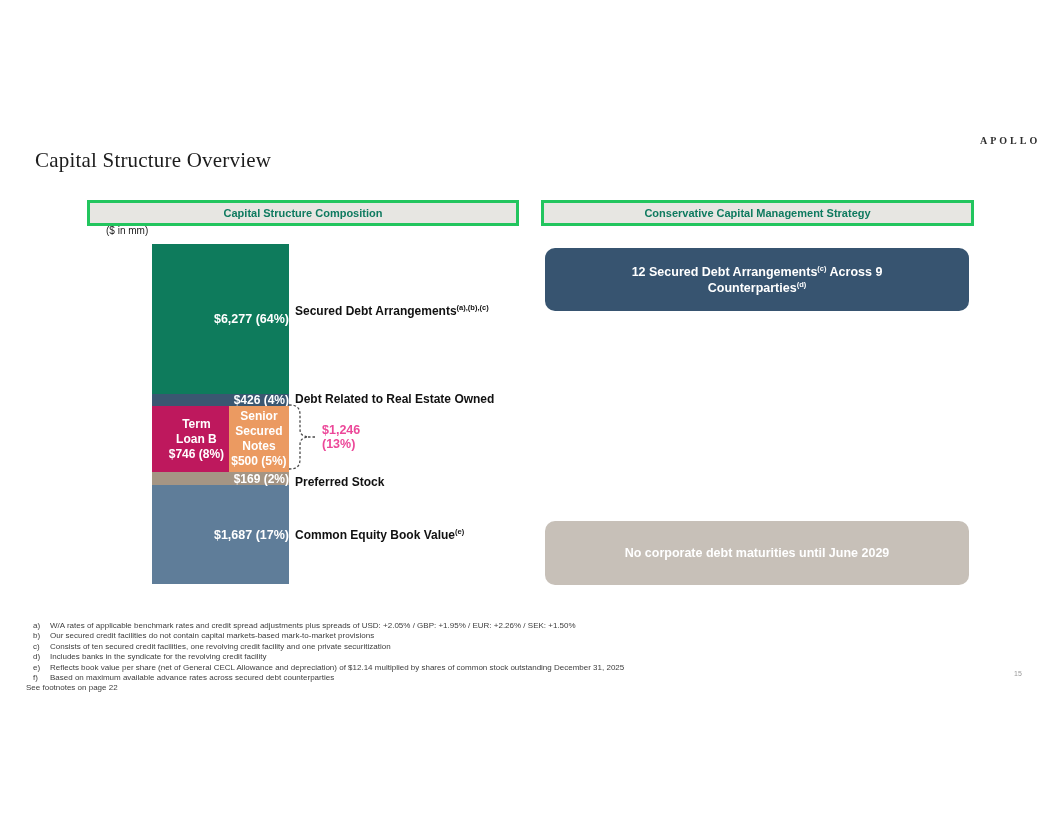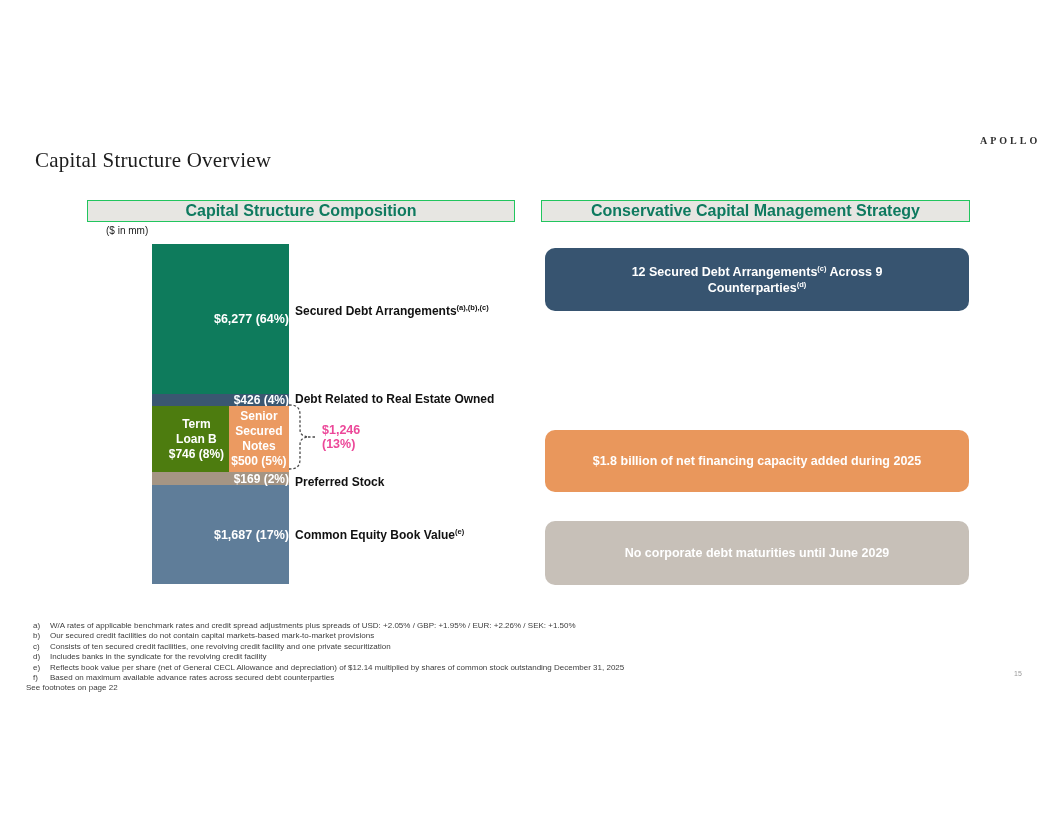--- a/index.html
+++ b/index.html
@@ -5,22 +5,22 @@
   html,body { margin:0; padding:0; background:#fff; }
   .slide { position:relative; width:1056px; height:816px; background:#ffffff;
            font-family:"Liberation Sans", sans-serif; overflow:hidden; }
 
   .title { position:absolute; left:35px; top:148px; font-family:"Liberation Serif", serif;
            font-size:21px; color:#1d1d1d; letter-spacing:0.2px; }
   .logo  { position:absolute; left:980px; top:135px; font-family:"Liberation Serif", serif;
            font-size:10px; font-weight:bold; letter-spacing:3px; color:#2e2e2e; }
 
   .panel-header { position:absolute; top:200px; height:20px; background:#E7E6E2;
-                  border:1px solid #22c55e; text-align:center; line-height:20px;
-                  font-size:16px; font-weight:bold; color:#0e7a5f; }
+                  border:3px solid #22c55e; text-align:center; line-height:20px;
+                  font-size:11px; font-weight:bold; color:#0e7a5f; }
   .hdr-left  { left:87px;  width:426px; }
   .hdr-right { left:541px; width:427px; }
 
   .units { position:absolute; left:106px; top:225px; font-size:10px; color:#1a1a1a; }
 
   .bar { position:absolute; left:152px; top:244px; width:137px; }
   .seg { width:100%; display:flex; align-items:center; justify-content:flex-end;
          color:#ffffff; font-weight:bold; font-size:12.5px; }
   .seg-row { display:flex; width:100%; }
   .seg-col { display:flex; flex-direction:column; align-items:center; justify-content:center;
@@ -66,21 +66,21 @@
   <div class="units">($ in mm)</div>
 
   <div class="bar">
     <div class="seg" style="height: 150px; background-color: rgb(14, 123, 92);">
       <span>$6,277 (64%)</span>
     </div>
     <div class="seg" style="height: 12px; font-size: 12px; background-color: rgb(58, 87, 113);">
       <span>$426 (4%)</span>
     </div>
     <div class="seg-row" style="height:66px">
-      <div class="seg-col" style="width: 71px; background-color: #4d7c0f; padding-left: 12px;">
+      <div class="seg-col" style="width: 71px; background-color: #be185d; padding-left: 12px;">
         <div>Term</div>
         <div>Loan B</div>
         <div>$746 (8%)</div>
       </div>
       <div class="seg-col" style="width: 66px; background-color: rgb(235, 154, 97);">
         <div>Senior</div>
         <div>Secured</div>
         <div>Notes</div>
         <div>$500 (5%)</div>
       </div>
@@ -112,23 +112,20 @@
   <div class="bar-label" style="top:475px">
     <span>Preferred Stock</span>
   </div>
   <div class="bar-label" style="top:527px">
     <span>Common Equity Book Value</span><sup>(e)</sup>
   </div>
 
   <div class="sbox sbox-1" style="background-color: rgb(55, 84, 112);">
     <span><span>12 Secured Debt Arrangements</span><sup>(c)</sup><span> Across 9 Counterparties</span><sup>(d)</sup></span>
   </div>
-  <div class="sbox sbox-3" style="background-color: rgb(233, 151, 92);">
-    <span>$1.8 billion of net financing capacity added during 2025</span>
-  </div>
   <div class="sbox sbox-4" style="background-color: rgb(199, 192, 184);">
     <span>No corporate debt maturities until June 2029</span>
   </div>
 
   <div class="footnotes">
     <div class="fn-row">
       <span class="fn-letter">a)</span>
       <span class="fn-text">W/A rates of applicable benchmark rates and credit spread adjustments plus spreads of USD: +2.05% / GBP: +1.95% / EUR: +2.26% / SEK: +1.50%</span>
     </div>
     <div class="fn-row">

